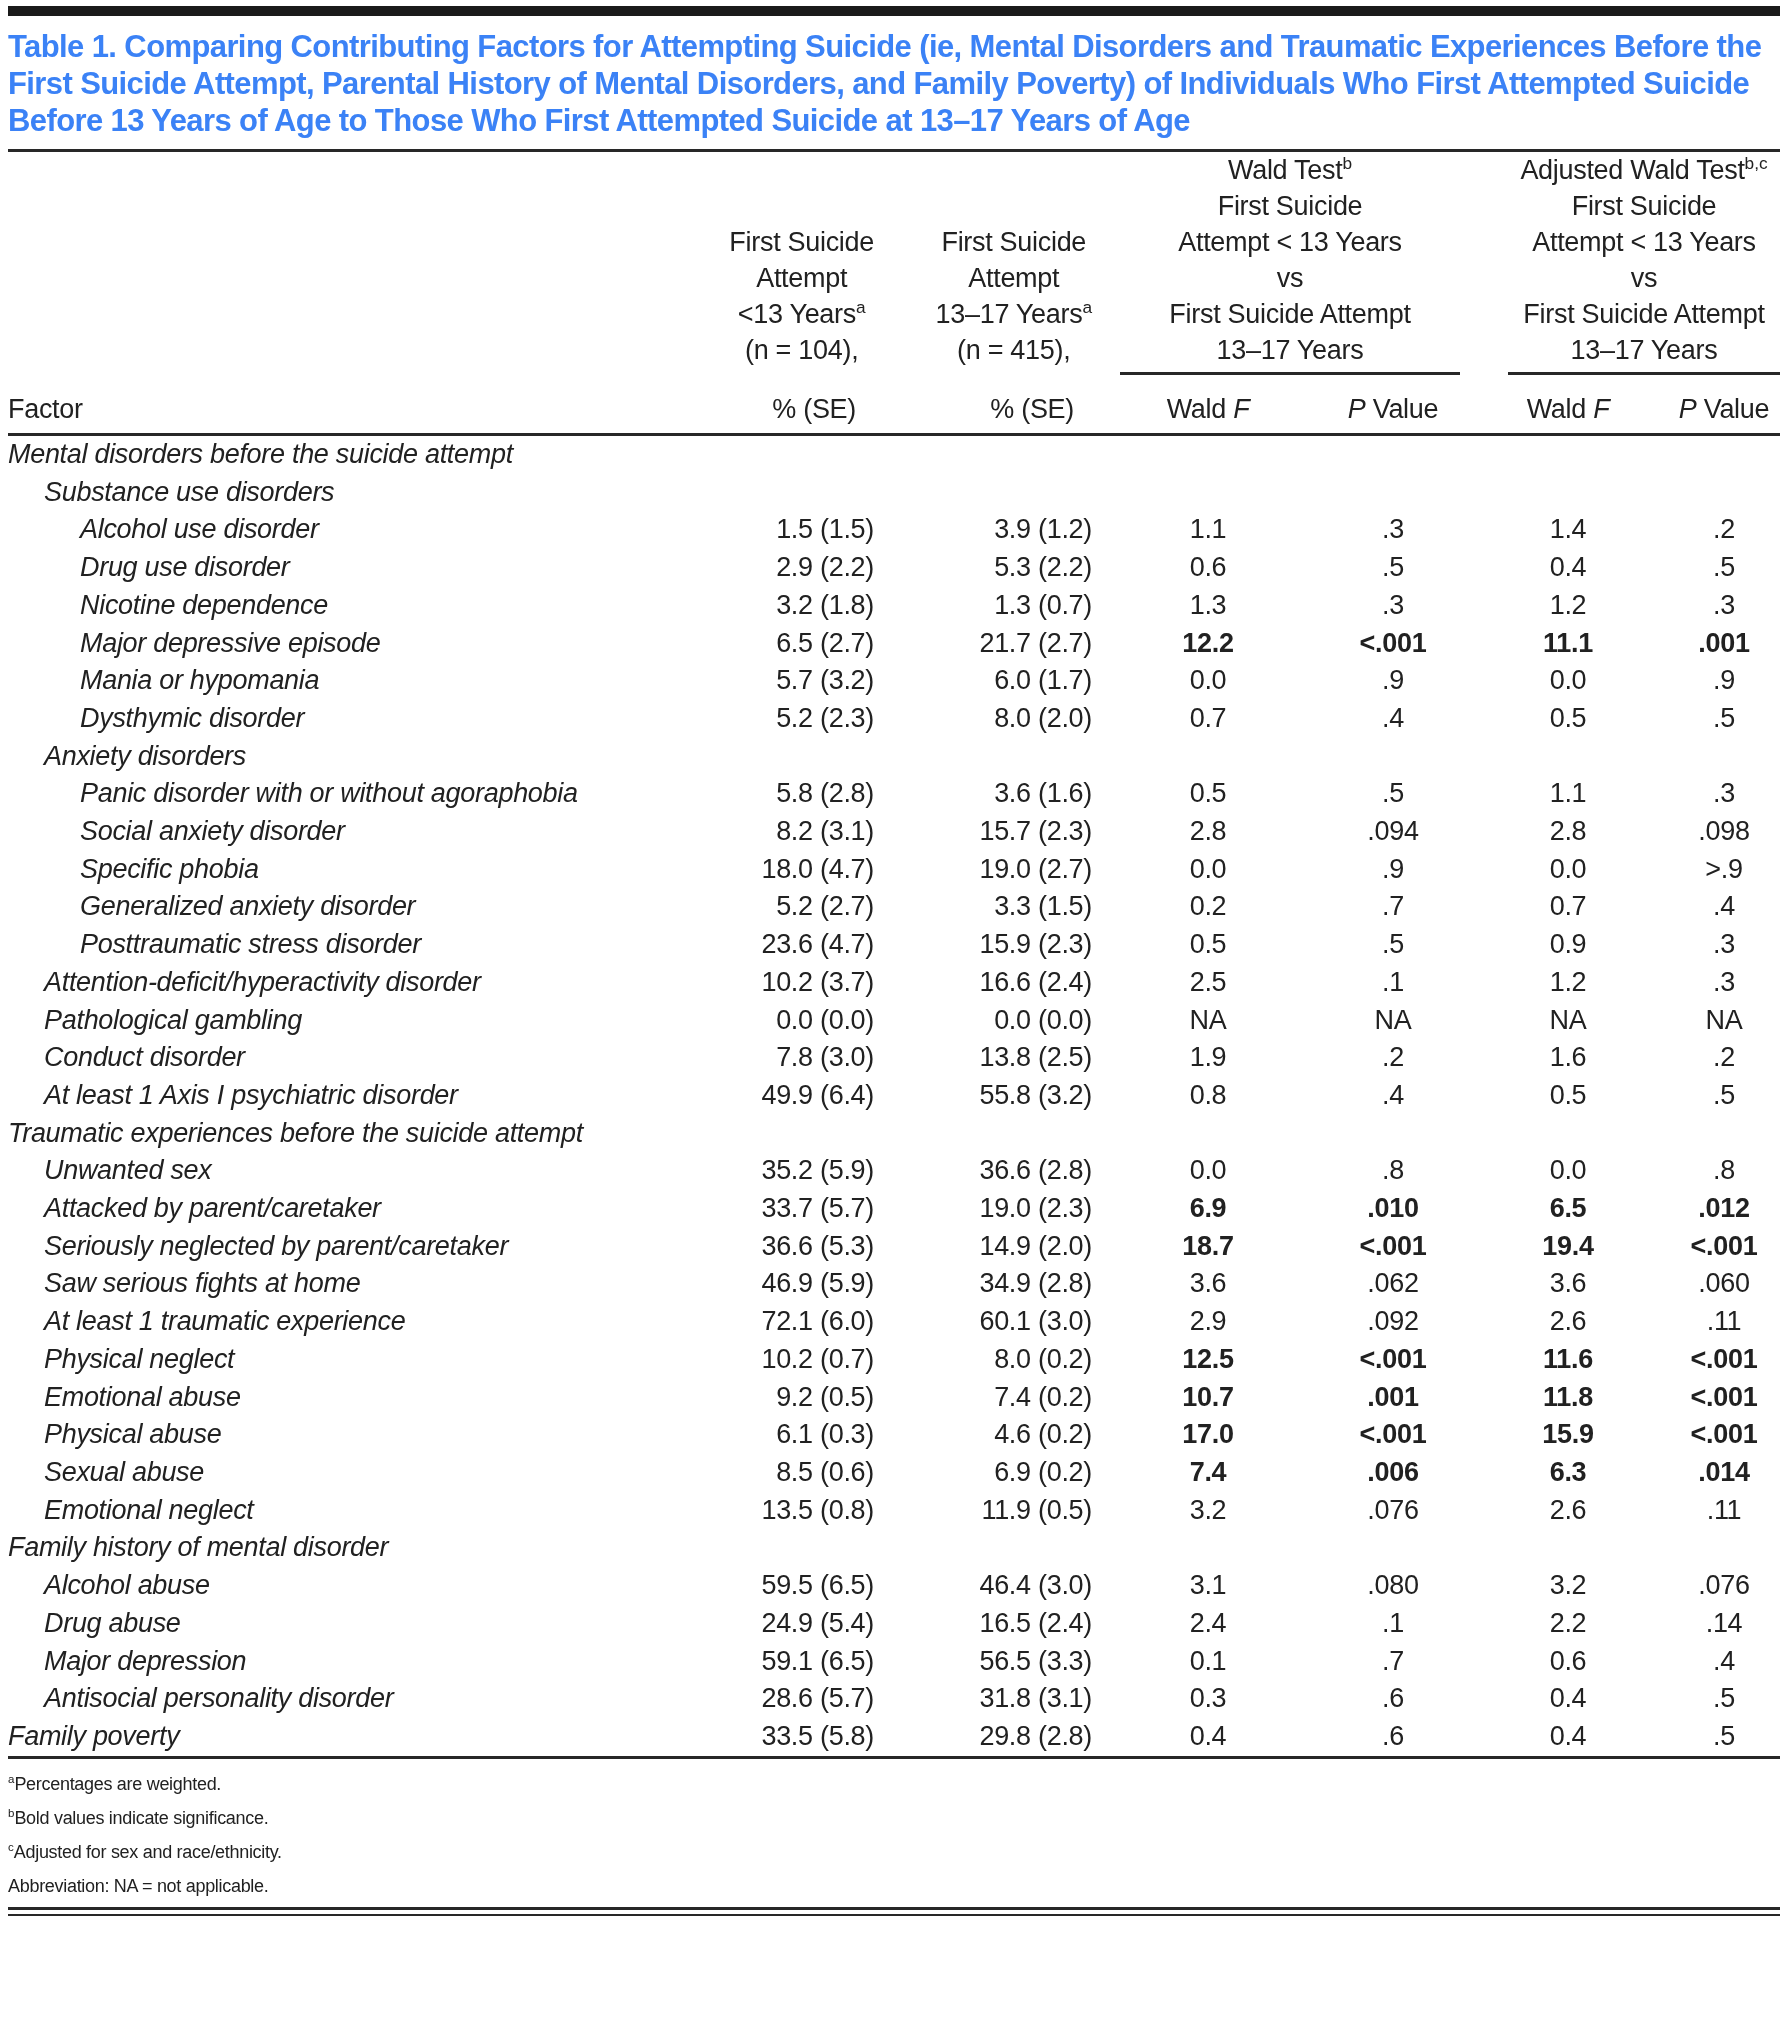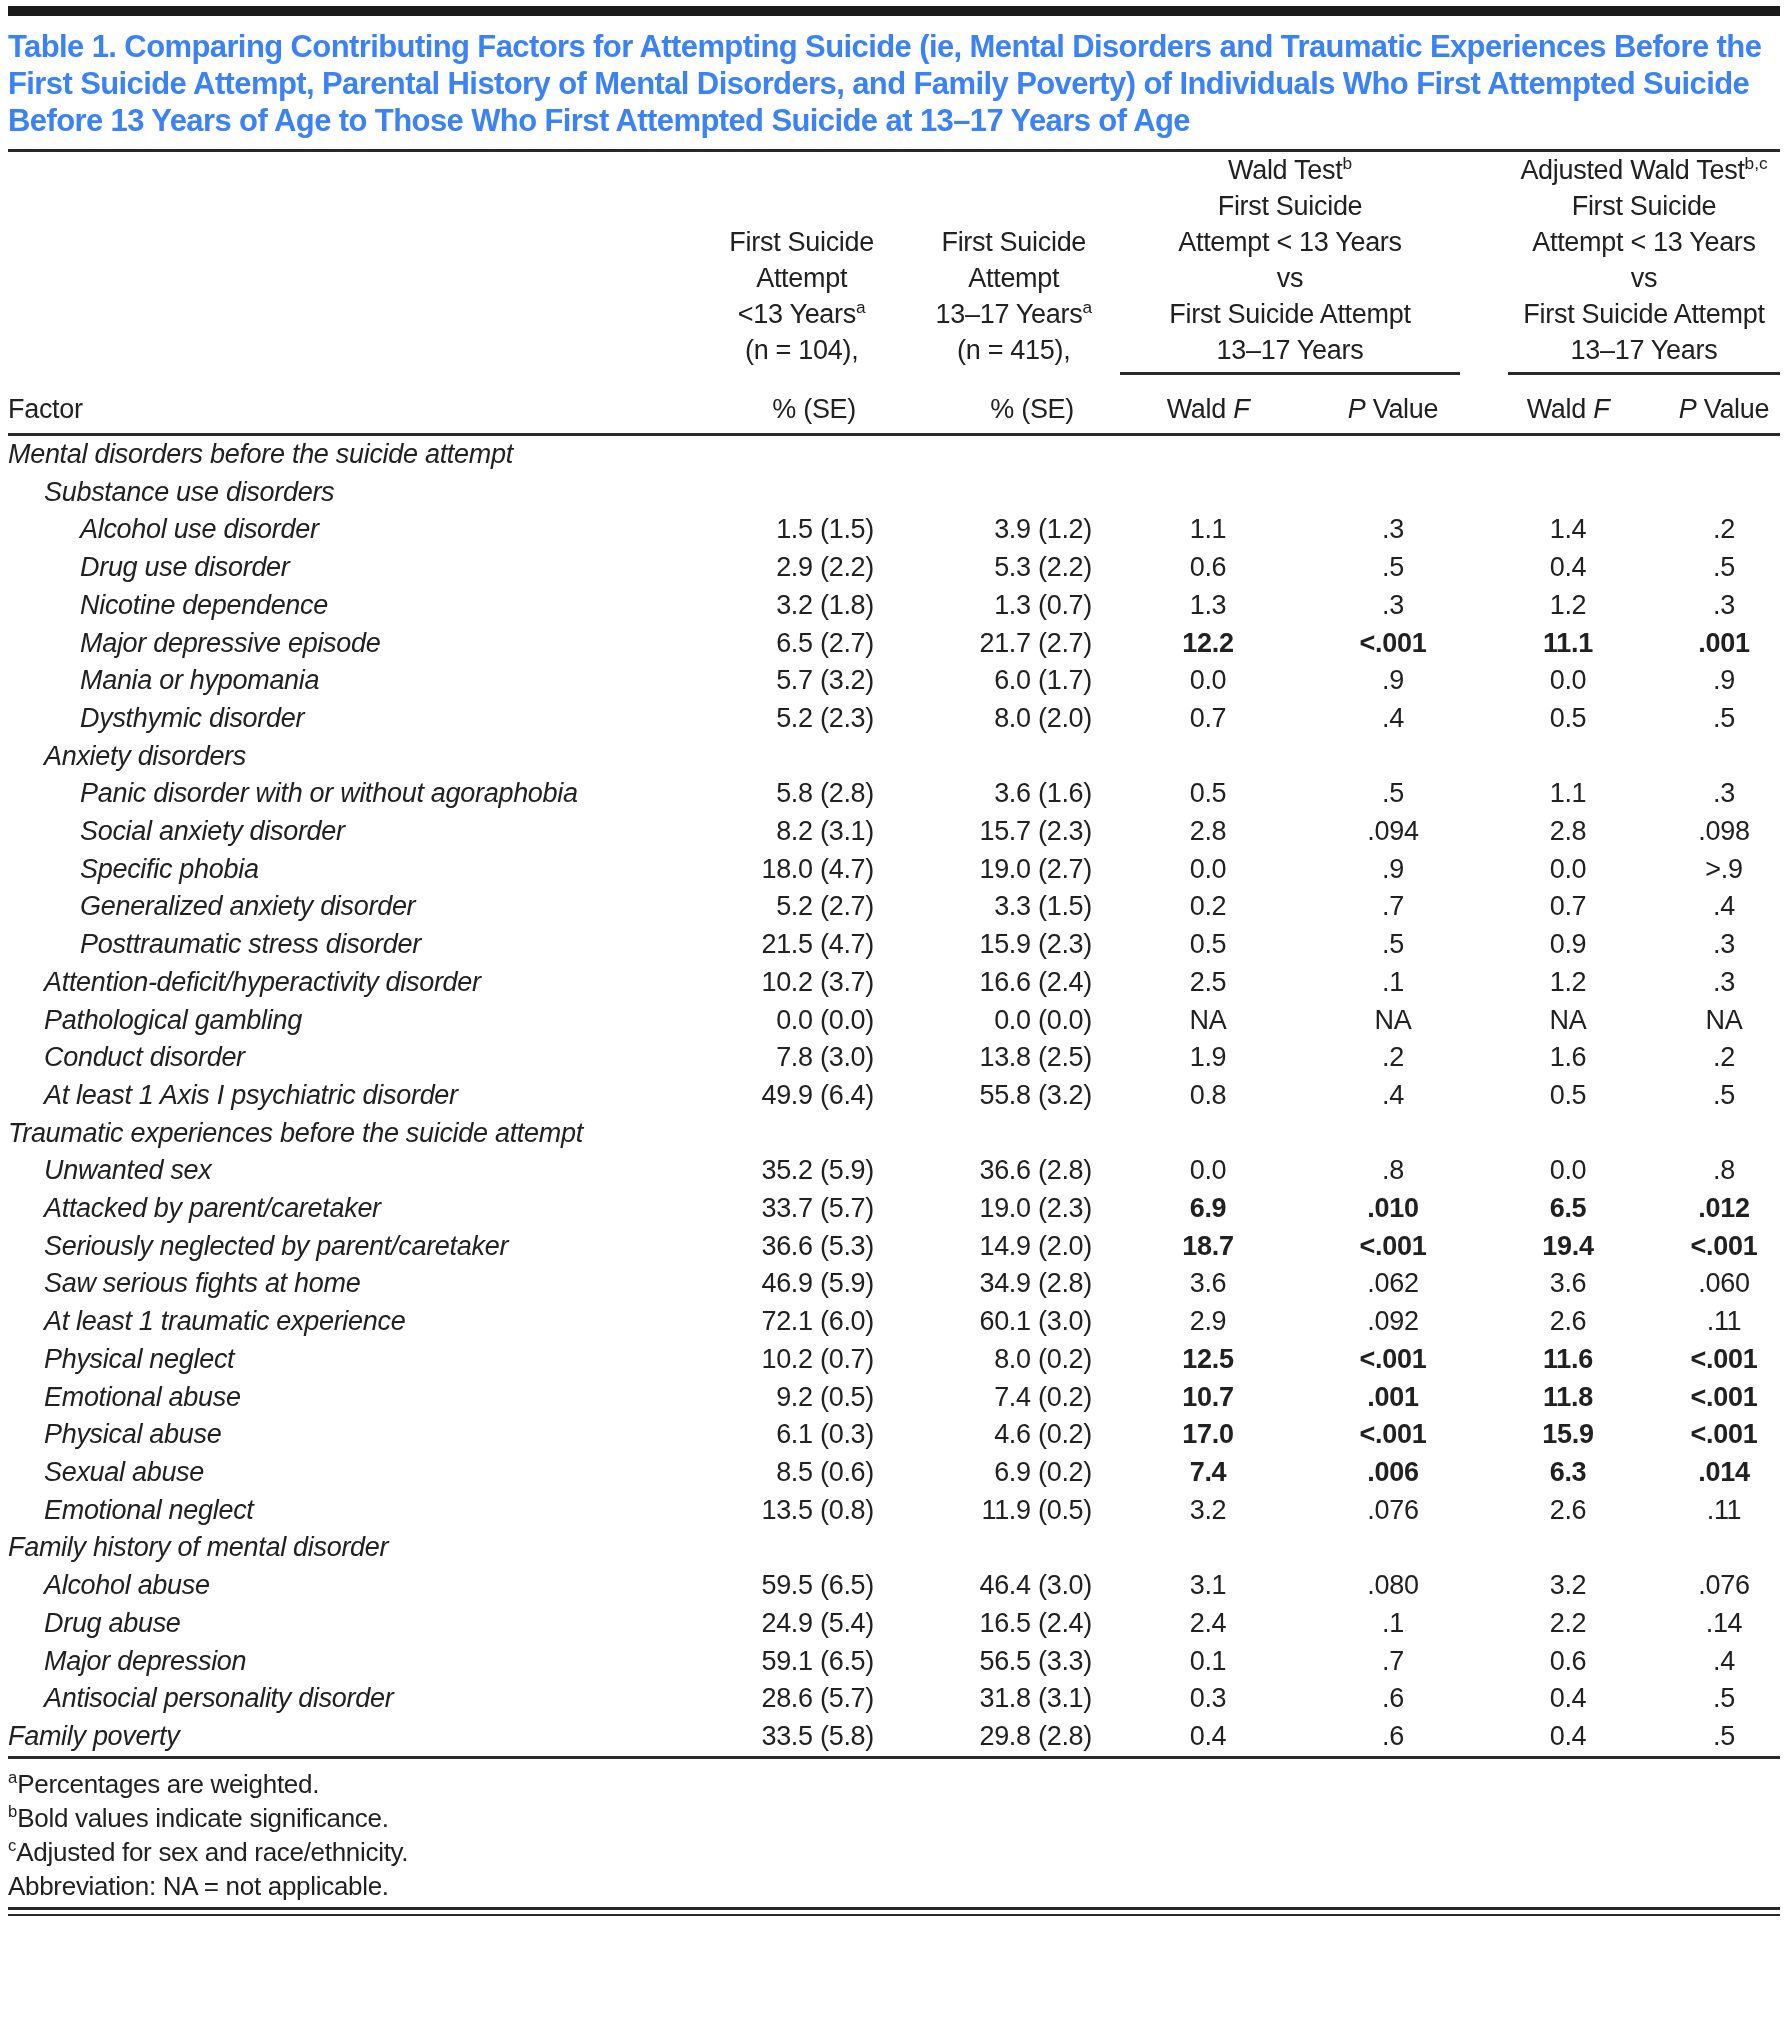--- a/index.html
+++ b/index.html
@@ -79,21 +79,21 @@
   td.ind1 { padding-left: 36px; }
   td.ind2 { padding-left: 72px; }
   td.c2, td.c3 { text-align: right; padding-right: 6px; }
   td.f, td.p { text-align: center; }
   .b { font-weight: bold; }
 
   sup { font-size: 64%; line-height: 0; vertical-align: super; letter-spacing: 0; }
   i { font-style: italic; }
 
   
-  .footnotes { margin-top: 8px; font-size: 26px; }
+  .footnotes { margin-top: 8px; font-size: 18px; }
   .footnote { line-height: 34px; }
   .dblrule { margin-top: 4px; }
   .dblrule .l1 { border-top: 3px solid #282828; }
   .dblrule .l2 { border-top: 2px solid #282828; margin-top: 4px; }
 </style>
 </head>
 <body>
 
 <div class="page">
 
@@ -266,21 +266,21 @@
           <td class="factor ind2">Generalized anxiety disorder</td>
           <td class="c2">5.2 (2.7)</td>
           <td class="c3">3.3 (1.5)</td>
           <td class="f">0.2</td>
           <td class="p">.7</td>
           <td class="f">0.7</td>
           <td class="p">.4</td>
         </tr>
         <tr>
           <td class="factor ind2">Posttraumatic stress disorder</td>
-          <td class="c2">21.5 (4.7)</td>
+          <td class="c2">23.6 (4.7)</td>
           <td class="c3">15.9 (2.3)</td>
           <td class="f">0.5</td>
           <td class="p">.5</td>
           <td class="f">0.9</td>
           <td class="p">.3</td>
         </tr>
         <tr>
           <td class="factor ind1">Attention-deficit/hyperactivity disorder</td>
           <td class="c2">10.2 (3.7)</td>
           <td class="c3">16.6 (2.4)</td>

